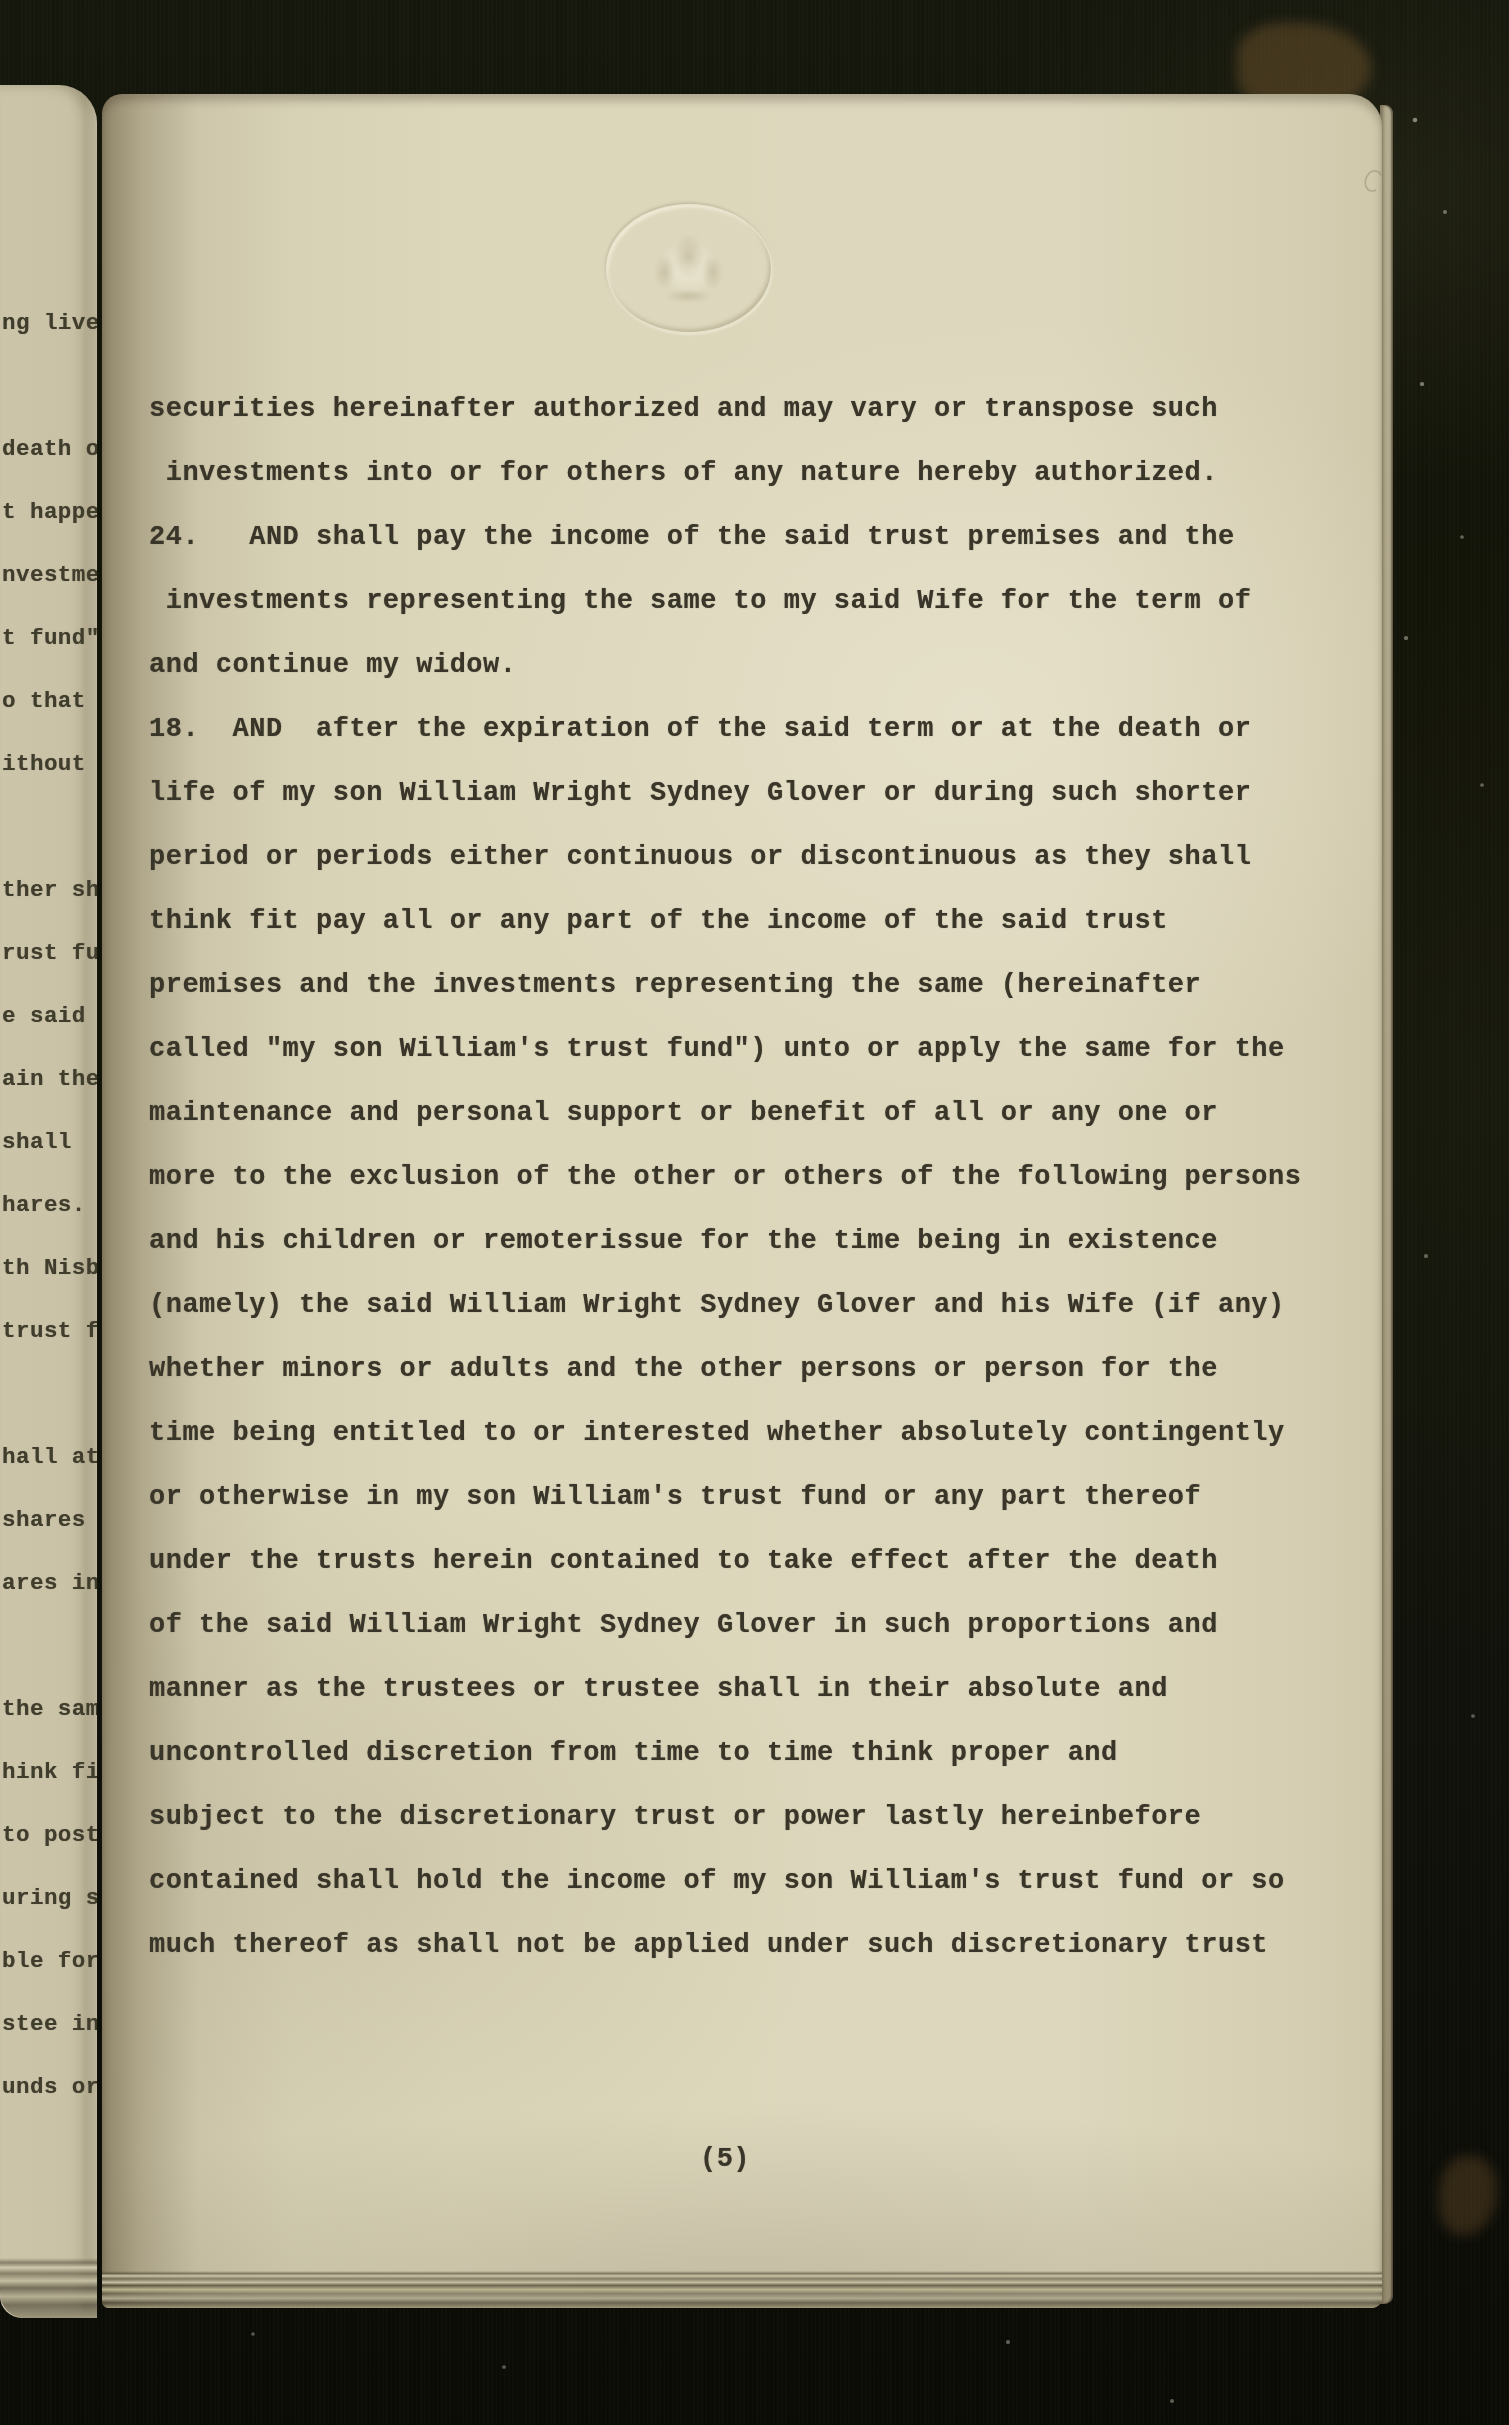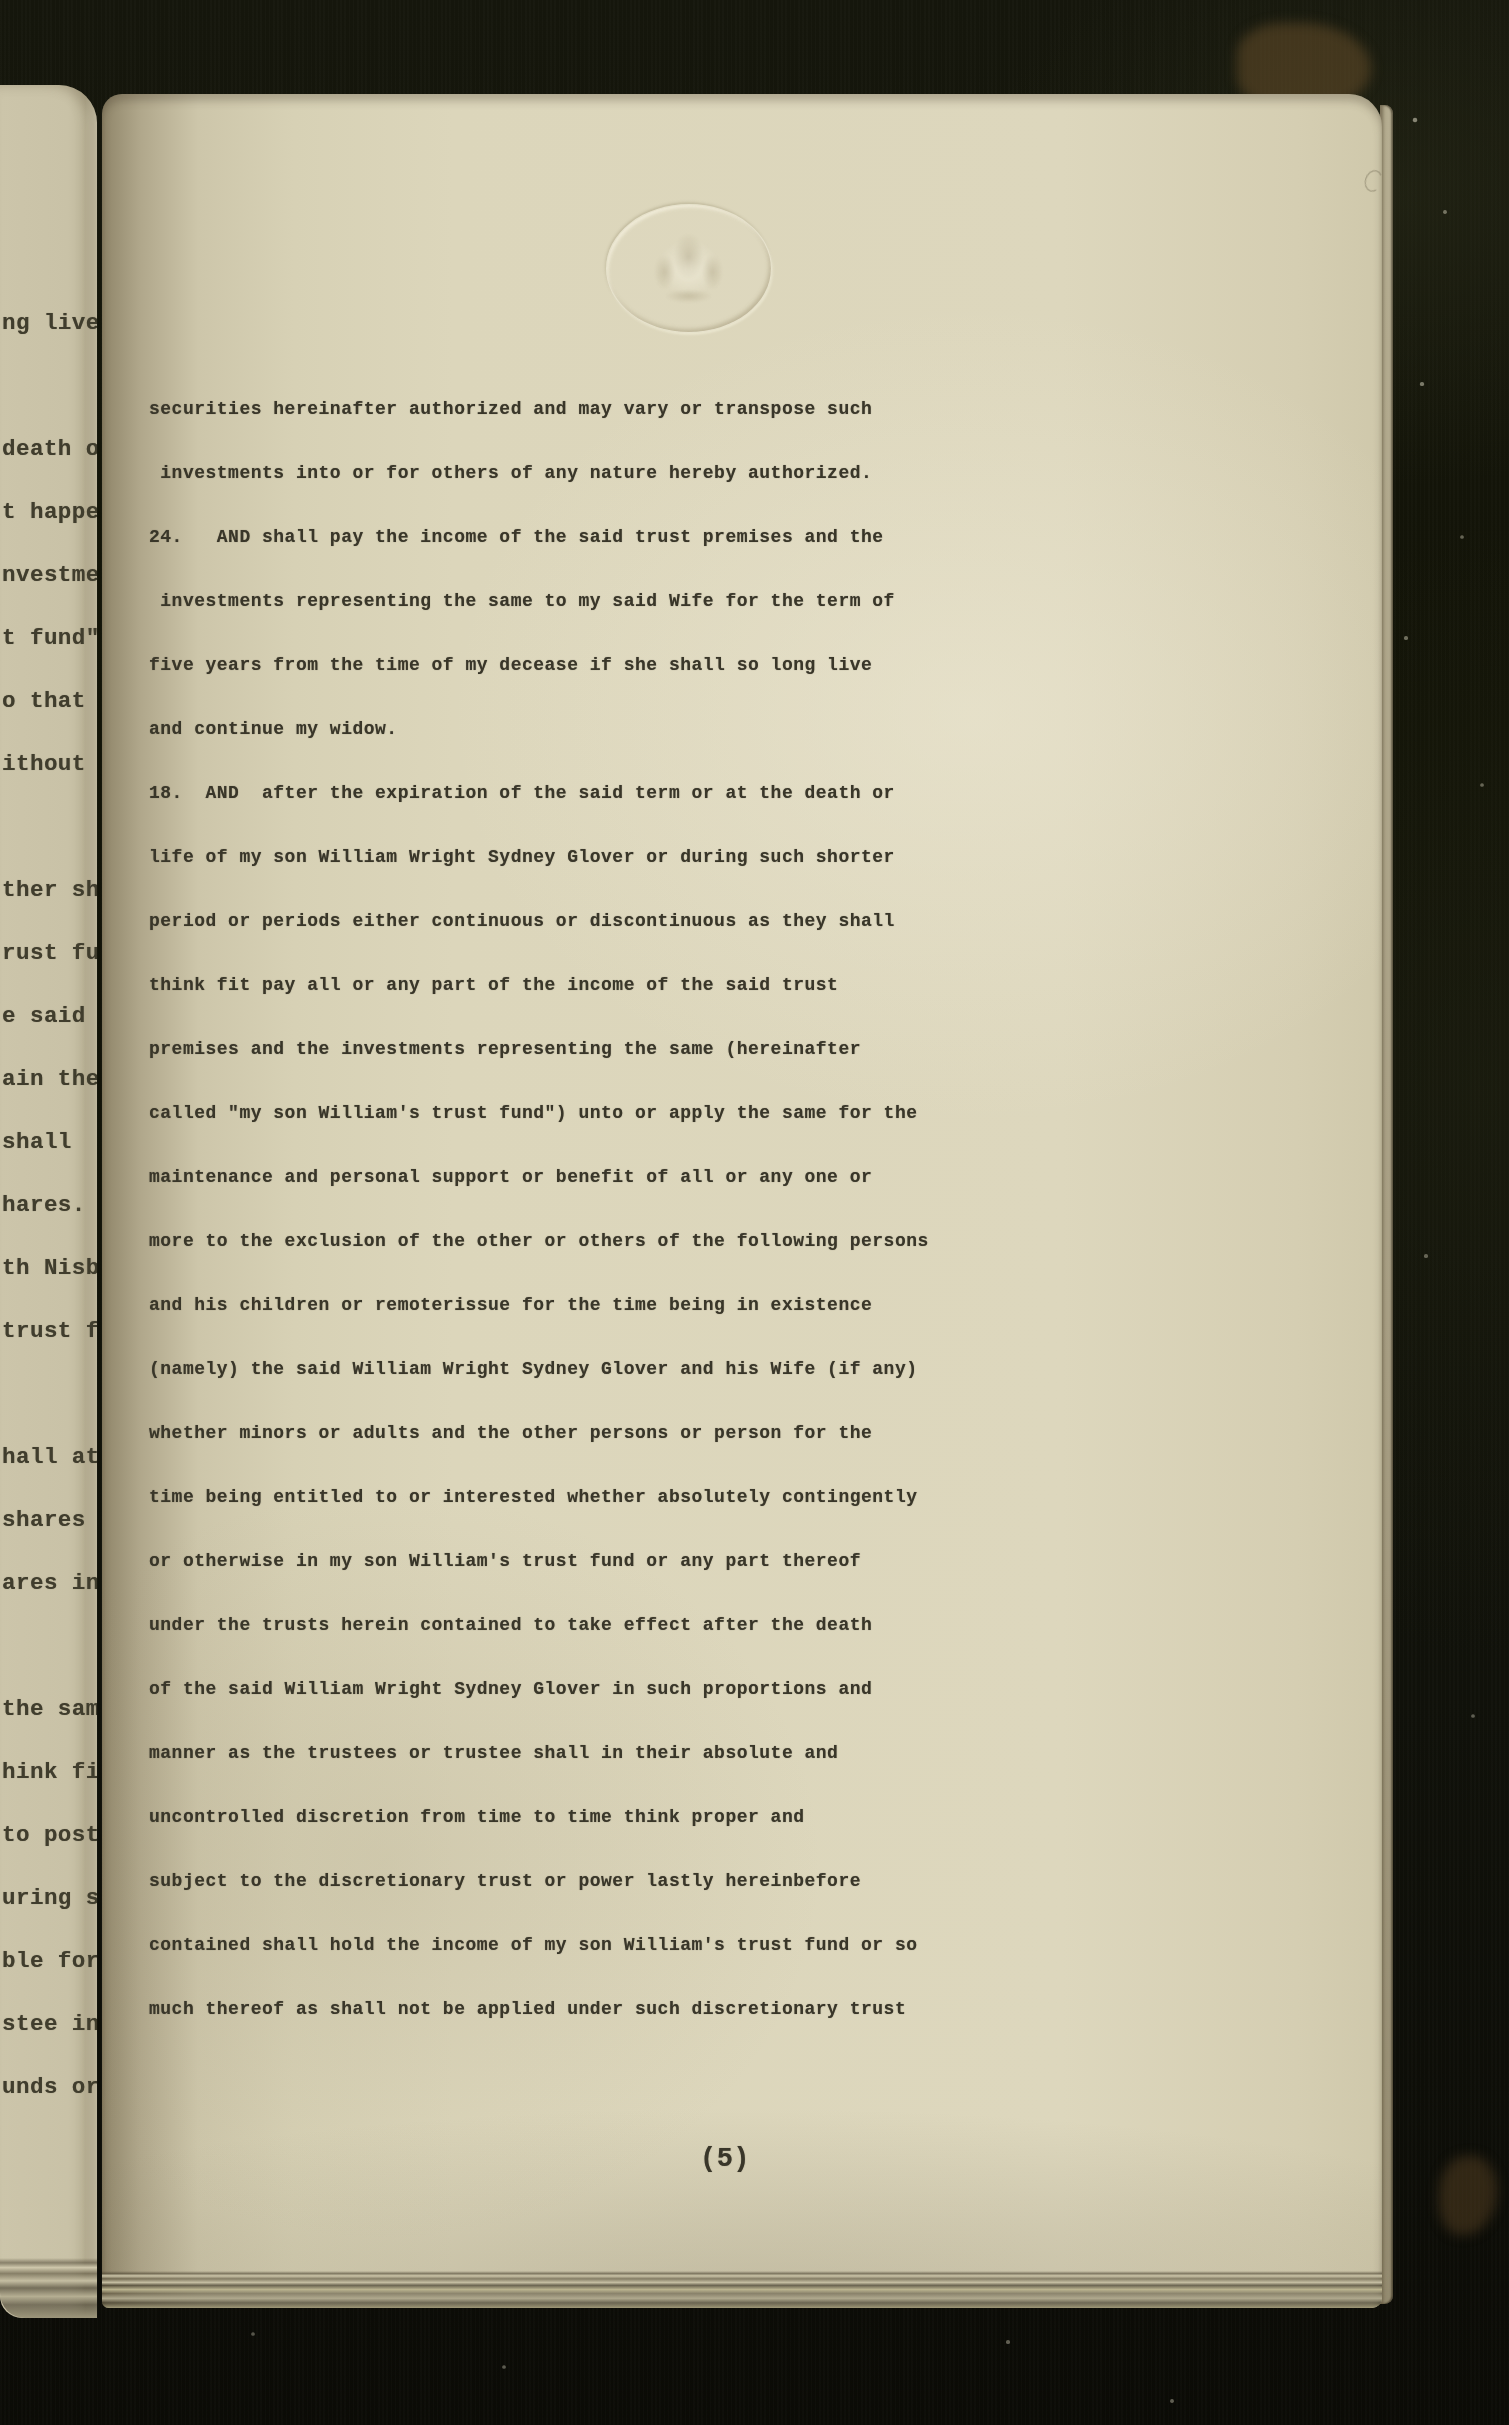--- a/index.html
+++ b/index.html
@@ -87,21 +87,21 @@
     filter:blur(0.8px);}
 
   
   .pencil-mark{position:absolute;left:1263px;top:76px;width:15px;height:20px;
     border:1.7px solid rgba(112,104,82,.55);border-radius:50%;
     border-right-color:transparent;transform:rotate(18deg);filter:blur(0.5px);}
 
   
   .text-block{position:absolute;left:47px;top:283px;width:1228px;}
   .line{height:64px;line-height:64px;white-space:pre;overflow:visible;
-    font-size:18px;font-weight:bold;letter-spacing:0.5px;color:#393629;
+    font-size:27px;font-weight:bold;letter-spacing:0.5px;color:#393629;
     text-shadow:0 0 1px rgba(45,42,32,.5);}
   .page-number{position:absolute;left:577px;top:2033px;width:92px;height:64px;
     line-height:64px;text-align:center;font-size:27px;font-weight:bold;
     letter-spacing:0.5px;color:#393629;text-shadow:0 0 1px rgba(45,42,32,.5);}
 
   
   .bottom-stack{position:absolute;left:0;bottom:0;width:100%;height:37px;
     border-radius:0 0 10px 6.7px;
     background:linear-gradient(180deg,
       rgba(70,62,44,0) 0%, rgba(70,62,44,.55) 7%,
@@ -196,21 +196,20 @@
     <div class="text-block">
 
         <div class="line">securities hereinafter authorized and may vary or transpose such</div>
 
         <div class="line"> investments into or for others of any nature hereby authorized.</div>
 
         <div class="line">24.   AND shall pay the income of the said trust premises and the</div>
 
         <div class="line"> investments representing the same to my said Wife for the term of</div>
 
-        <div class="line">five years from the time of my decease if she shall so long live</div>
 
         <div class="line">and continue my widow.</div>
 
         <div class="line">18.  AND  after the expiration of the said term or at the death or</div>
 
 
 
         <div class="line">life of my son William Wright Sydney Glover or during such shorter</div>
 
         <div class="line">period or periods either continuous or discontinuous as they shall</div>

